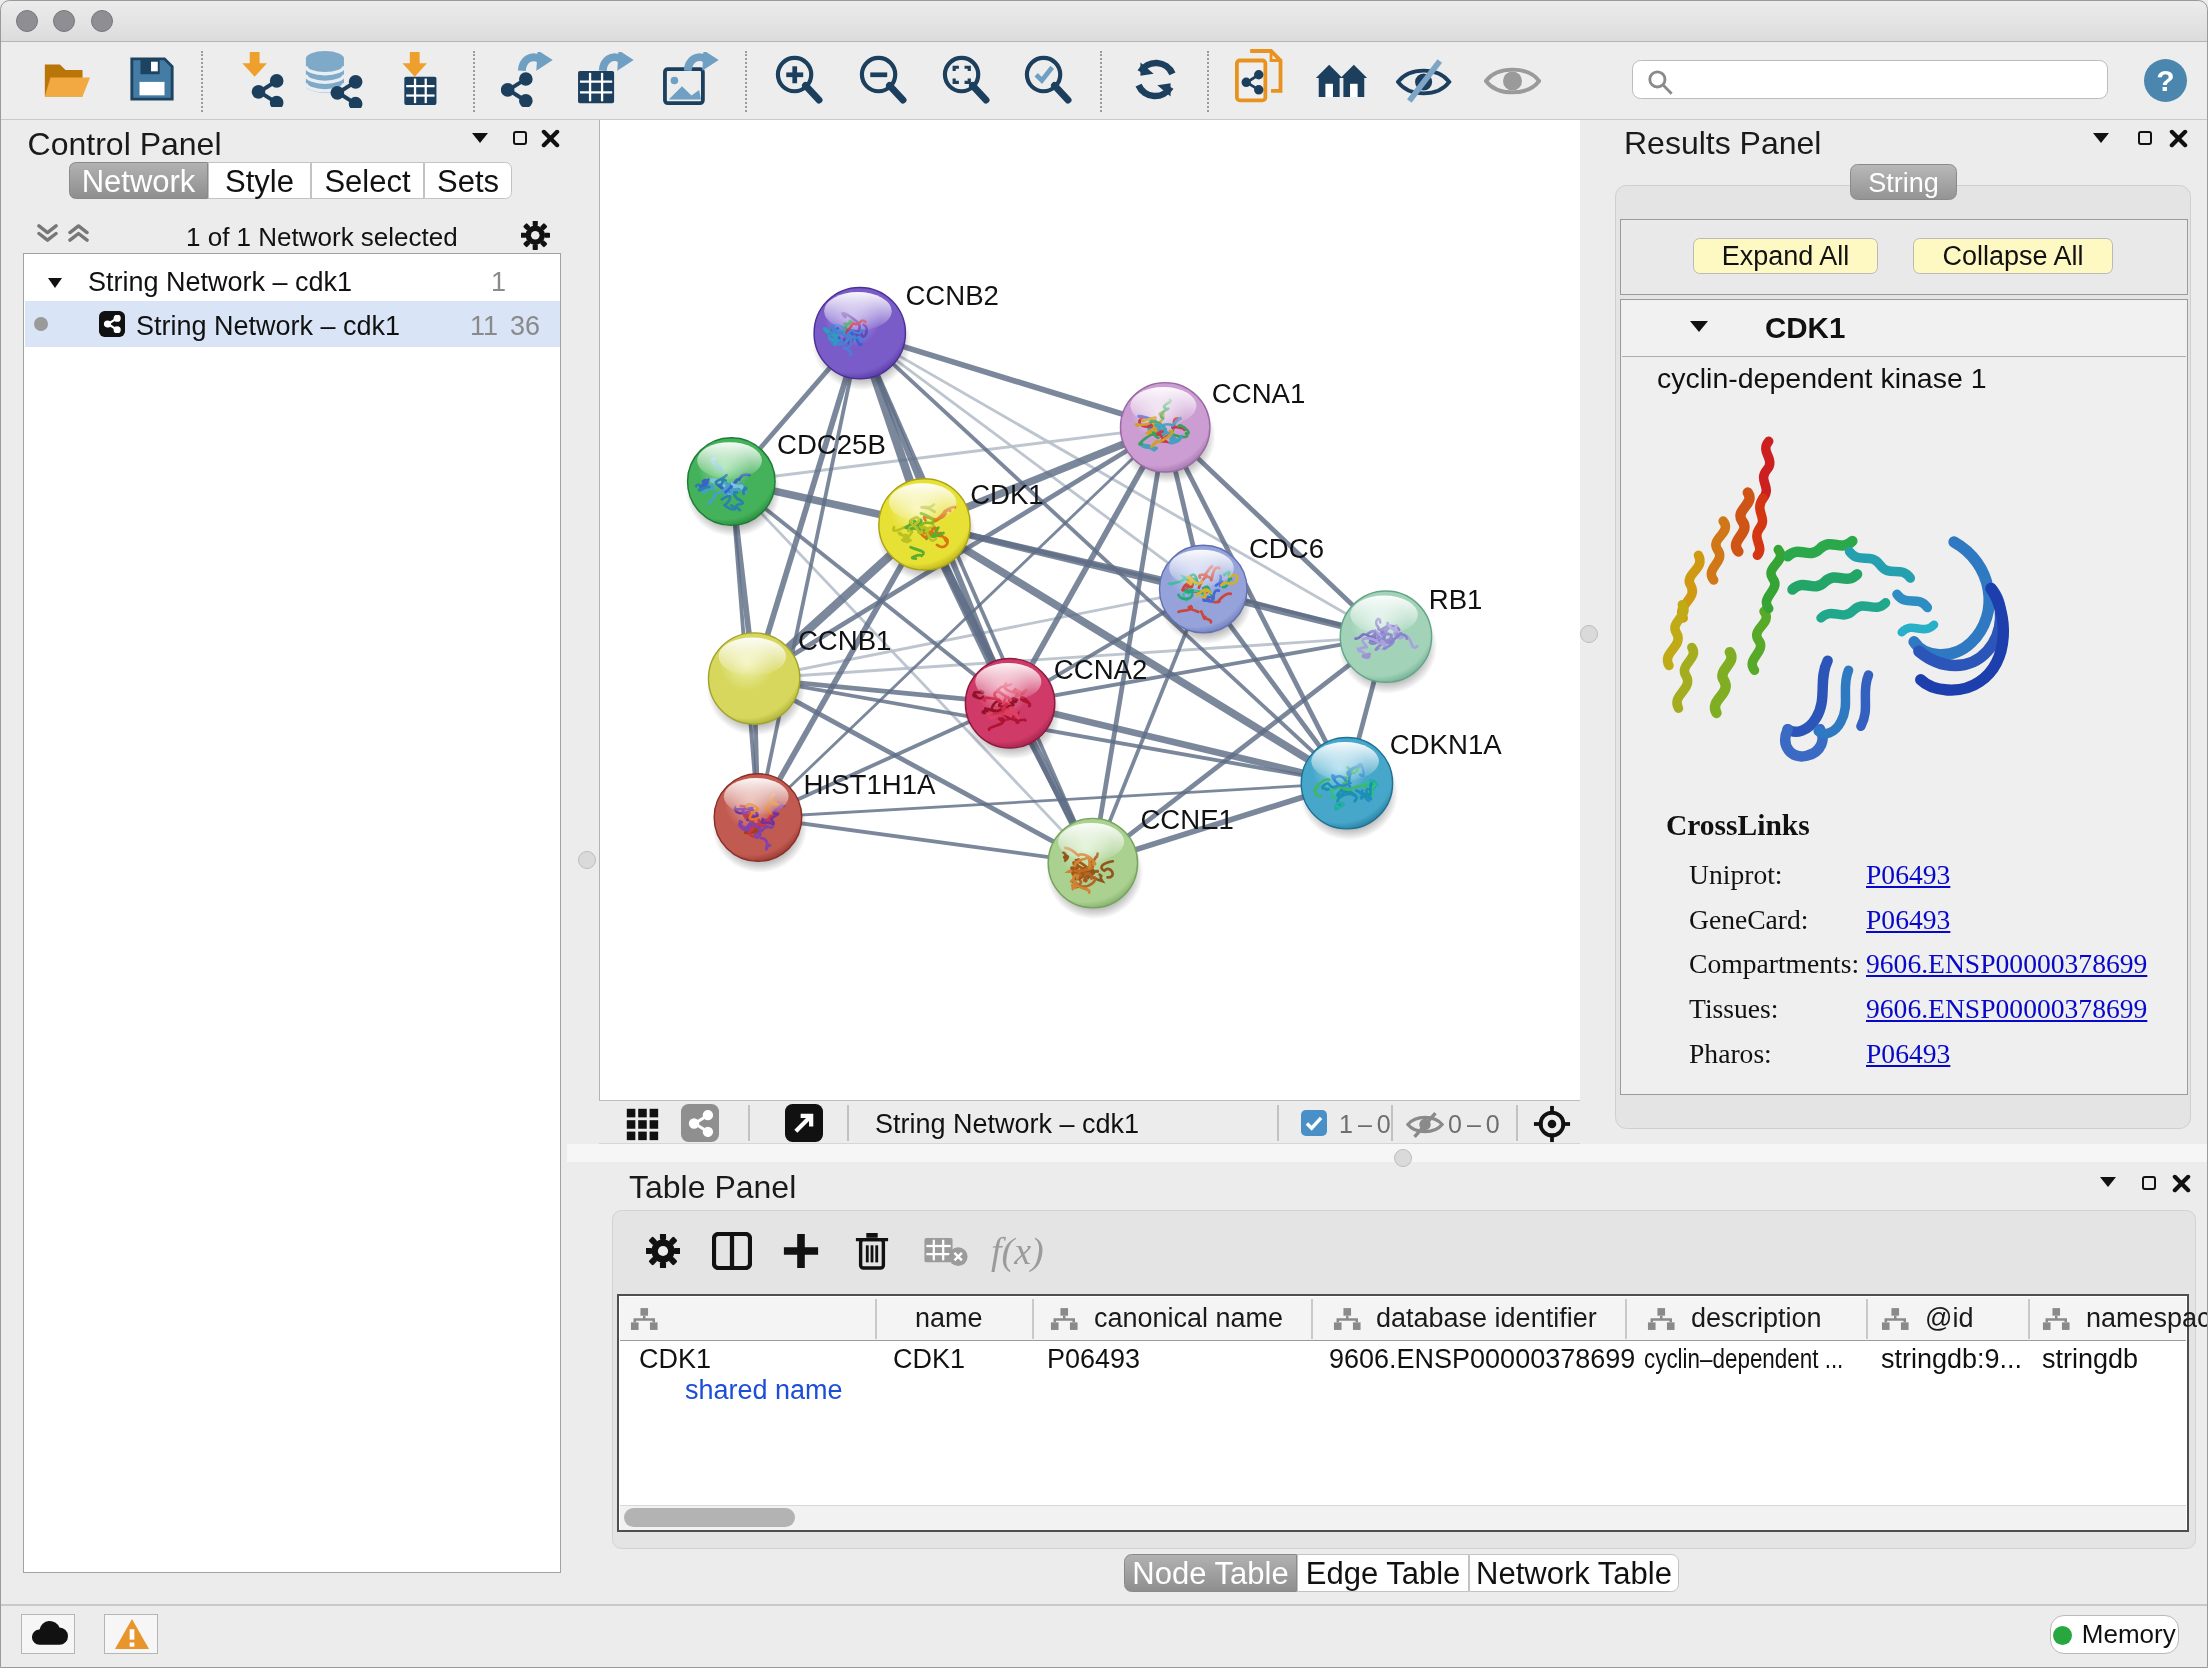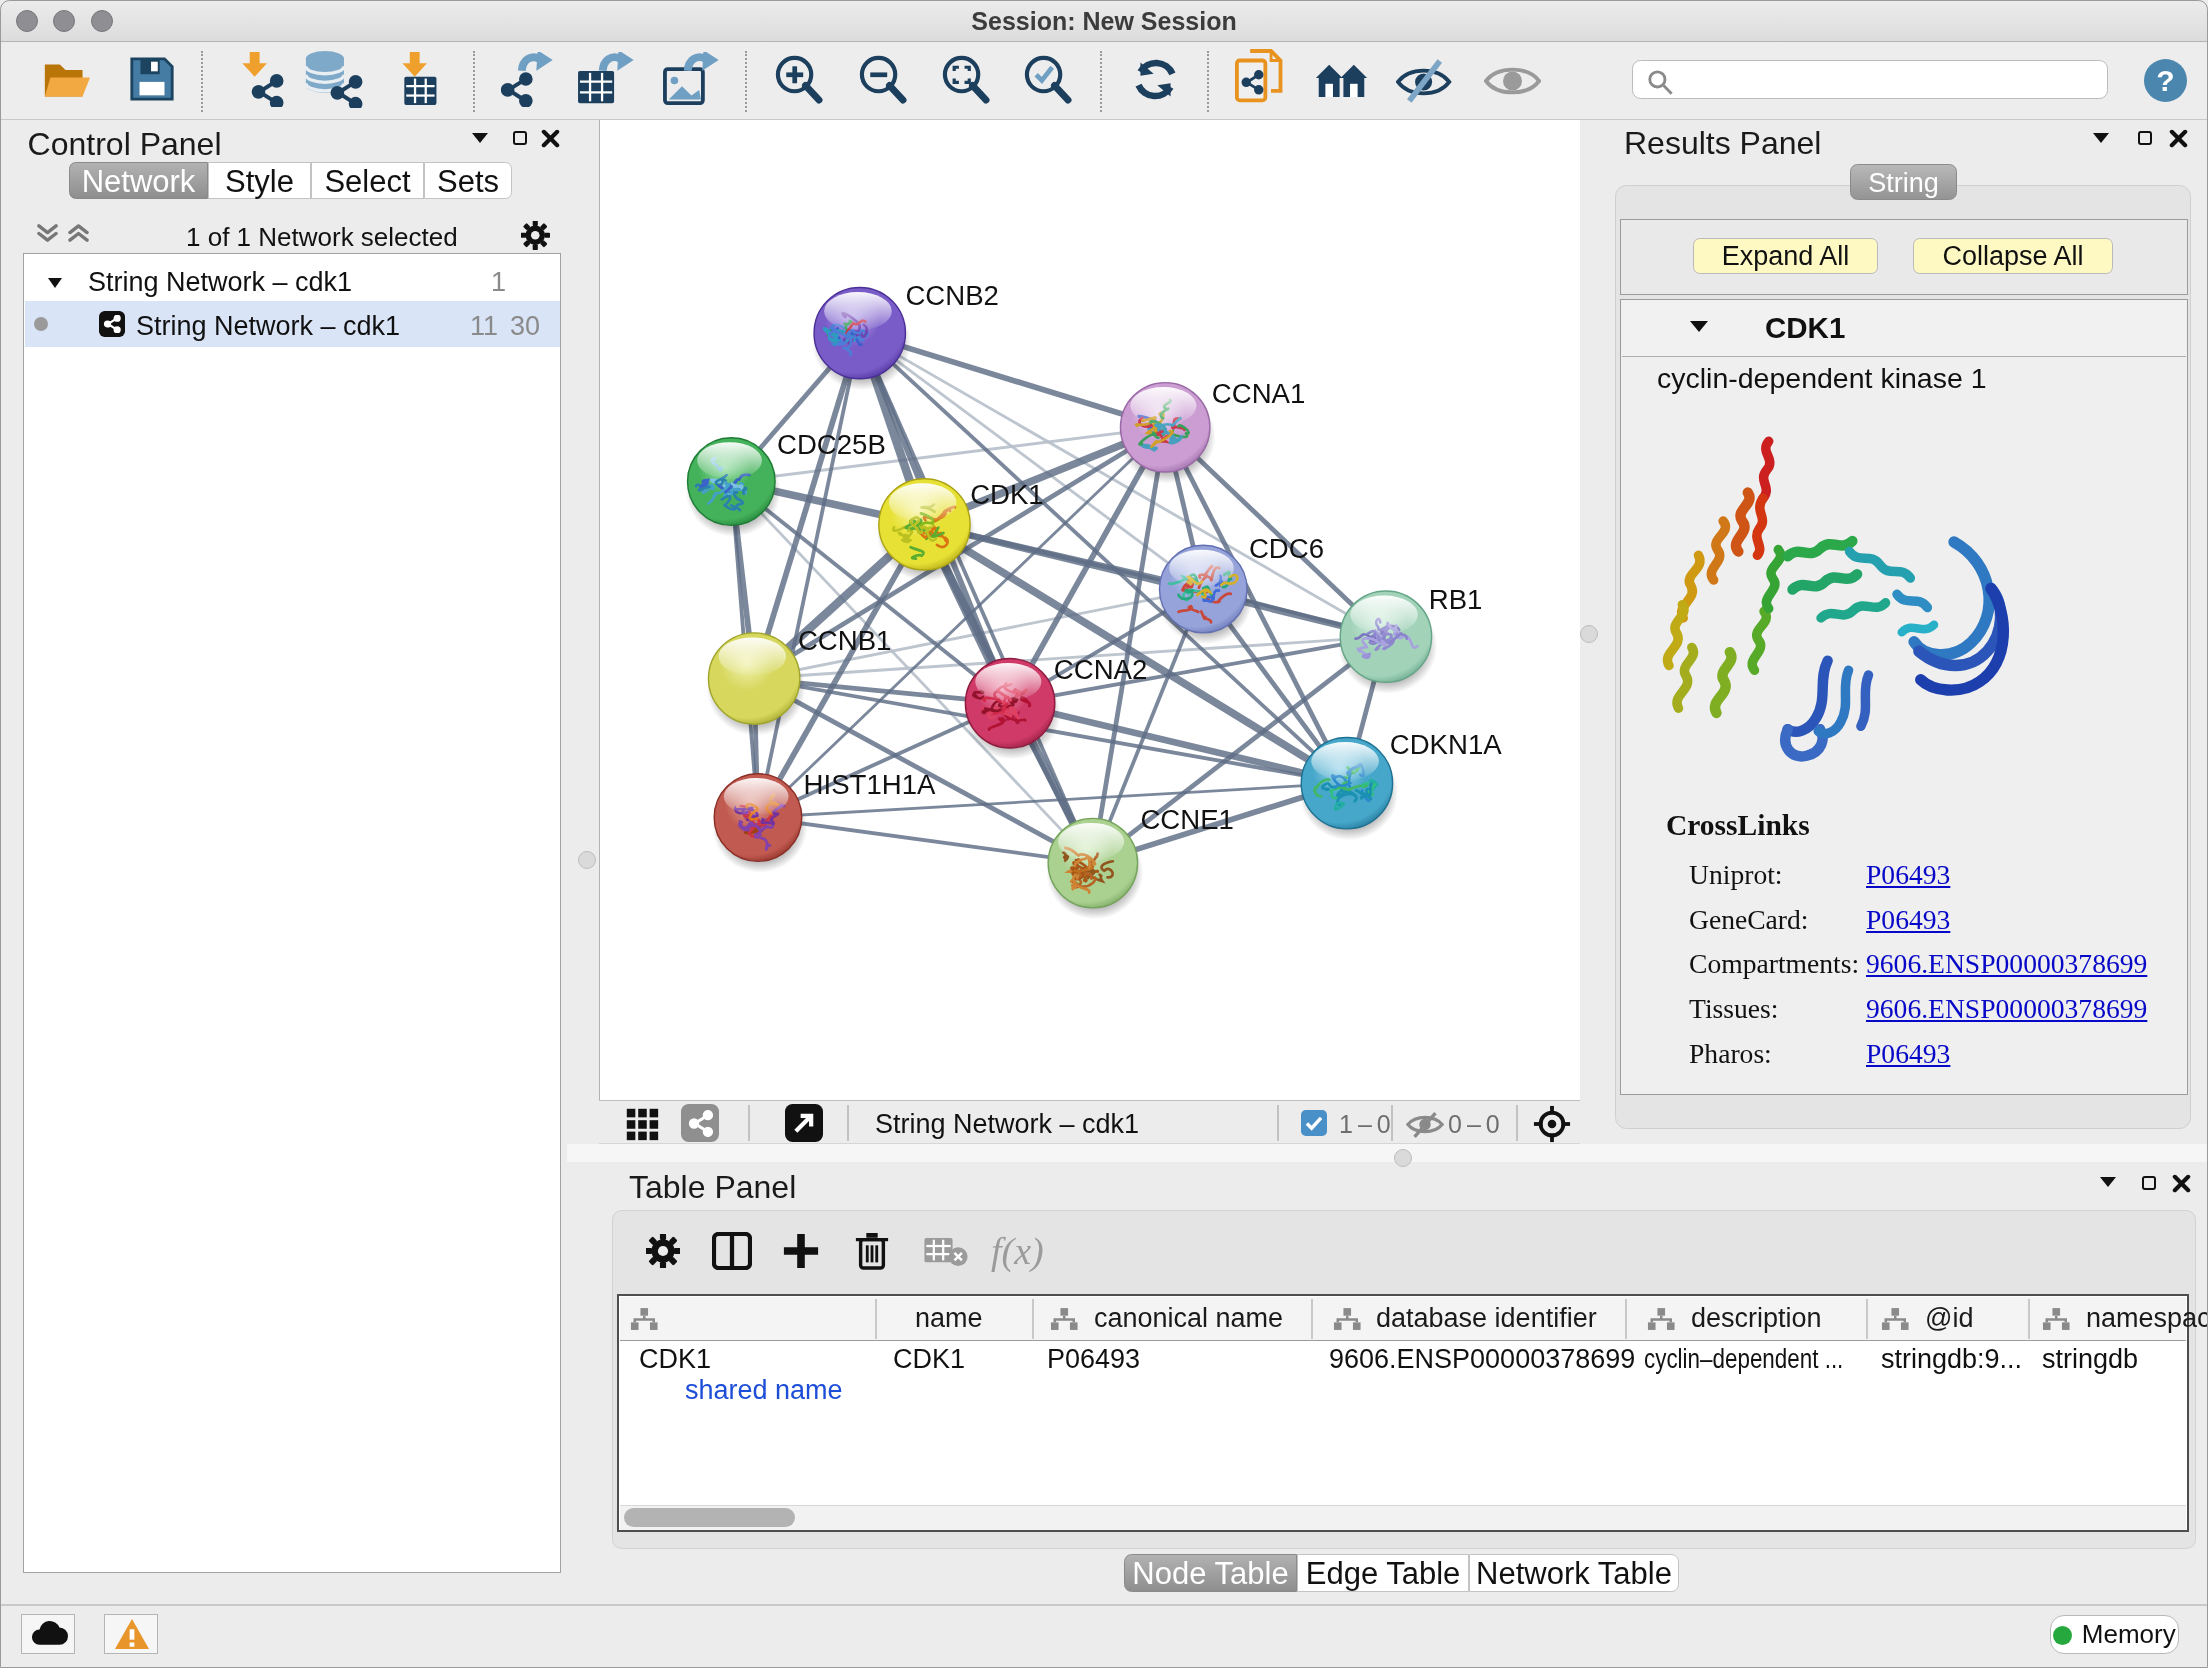--- a/index.html
+++ b/index.html
@@ -36,21 +36,20 @@
 .stbtn { position:absolute; top:1614px; width:54px; height:40px; background:#f6f6f6; border:1.9px solid #b5b5b5; }
 .membtn { position:absolute; left:2050px; top:1615px; width:129px; height:39px; background:#ffffff; border:1.9px solid #b9b9b9; border-radius:14px; font-size:26px; text-align:center; line-height:36px; }
 .dot { position:absolute; width:18px; height:18px; border-radius:50%; background:#dadada; border:1px solid #bdbdbd; }
 .win { position:absolute; left:0; top:0; width:2208px; height:1668px; border:1px solid #9a9a9a; border-radius:9.5px 9.5px 0 0; pointer-events:none; }
 </style></head>
 <body>
 <div class="titlebar">
     <div class="tl" style="left:16px"></div>
     <div class="tl" style="left:53px"></div>
     <div class="tl" style="left:91px"></div>
-    <div class="title">Session: New Session</div>
   </div>
 <div class="toolbar"></div>
 <div class="vsep" style="left:201px"></div>
 <div class="vsep" style="left:473px"></div>
 <div class="vsep" style="left:745px"></div>
 <div class="vsep" style="left:1100px"></div>
 <div class="vsep" style="left:1207px"></div>
 <svg width="51" height="49" viewBox="0 0 54 52" style="position:absolute;left:41px;top:55px">
     <path d="M4,10 L20,10 L26,16 L44,16 L44,44 L4,44 Z" fill="#b97508"></path>
     <path d="M4,44 L10,24 L52,24 L44,44 Z" fill="#f3a942"></path>
@@ -221,21 +220,21 @@
     <g stroke="#ffffff" stroke-width="2.2" fill="#ffffff">
       <line x1="5.25" y1="9.5" x2="14.600000000000001" y2="3.55"></line>
       <line x1="5.25" y1="9.5" x2="14.600000000000001" y2="15.45"></line>
       <circle cx="4.74" cy="9.5" r="2.72"></circle>
       <circle cx="14.94" cy="3.3800000000000003" r="2.72"></circle>
       <circle cx="14.94" cy="15.62" r="2.72"></circle>
     </g>
   </svg>
 <div class="txt" style="left:136px;top:311px;font-size:27px">String Network – cdk1</div>
 <div class="txt" style="left:470px;top:311px;font-size:27px;color:#8a8a8a">11</div>
-<div class="txt" style="left:510px;top:311px;font-size:27px;color:#8a8a8a">30</div>
+<div class="txt" style="left:510px;top:311px;font-size:27px;color:#8a8a8a">36</div>
 
 <div class="canvas">
     <svg width="981" height="981" viewBox="0 0 1031 1031" style="position:absolute;left:0;top:0">
 <defs>
 <radialGradient id="g0" cx="42%" cy="34%" r="72%">
           <stop offset="0%" stop-color="#b3a2e8"></stop>
           <stop offset="42%" stop-color="#7a5cc9"></stop>
           <stop offset="82%" stop-color="#7a5cc9"></stop>
           <stop offset="100%" stop-color="#4a2f96"></stop>
         </radialGradient>

